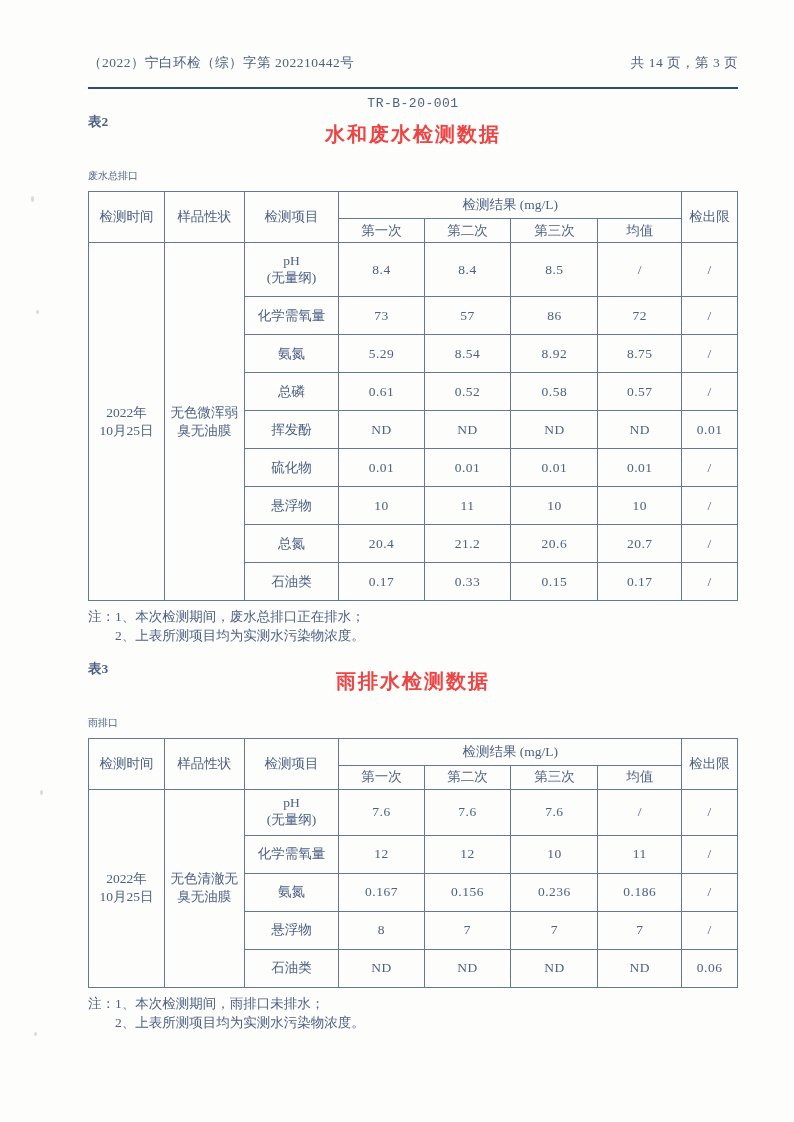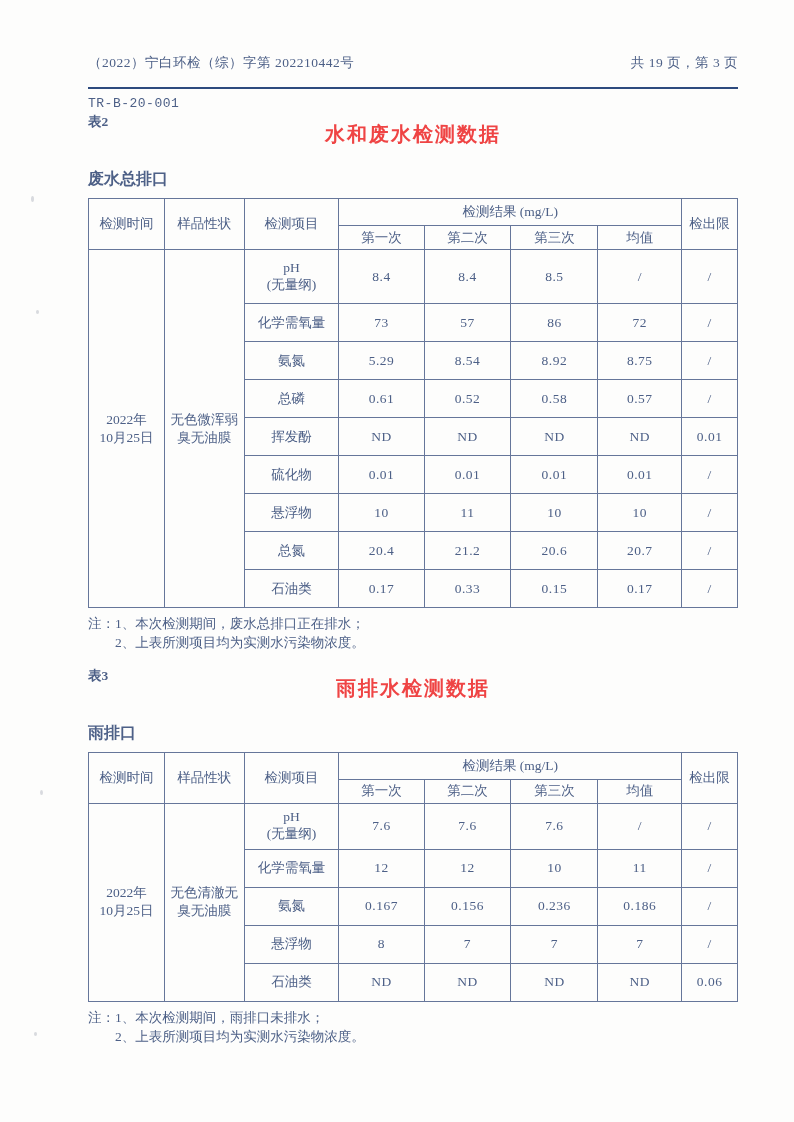--- a/index.html
+++ b/index.html
@@ -24,21 +24,21 @@
   .doc-header {
     display: flex;
     justify-content: space-between;
     align-items: flex-end;
     border-bottom: 2px solid #2d4a7e;
     padding-bottom: 15px;
     font-size: 13.5px;
     letter-spacing: 0.5px;
   }
   .doc-code {
-    text-align: left;
+    text-align: center;
     font-family: "Liberation Mono", "DejaVu Sans Mono", monospace;
     font-size: 13px;
     margin-top: 7px;
     letter-spacing: 0.5px;
   }
   
   .table-label {
     font-family: Liberation Serif, serif;
     font-weight: bold;
     font-size: 13.5px;
@@ -48,22 +48,22 @@
     text-align: center;
     font-family: "Liberation Sans", "DejaVu Sans", sans-serif;
     font-weight: bold;
     font-size: 20px;
     letter-spacing: 2px;
     color: #ef4444;
     margin-top: -10px;
   }
   .outlet-label {
     font-family: "Liberation Sans", "DejaVu Sans", sans-serif;
-    font-weight: bold;
-    font-size: 16px;
+    font-weight: normal;
+    font-size: 10px;
     margin-top: 21px;
   }
   
   table.data-table {
     width: 100%;
     border-collapse: collapse;
     table-layout: fixed;
     margin-top: 8px;
     font-size: 13.5px;
   }
@@ -108,21 +108,21 @@
 
 <div class="page">
   <span class="speck" style="left:31px;top:196px;width:3px;height:6px;"></span>
   <span class="speck" style="left:36px;top:310px;width:3px;height:4px;"></span>
   <span class="speck" style="left:40px;top:790px;width:3px;height:5px;"></span>
   <span class="speck" style="left:34px;top:1032px;width:3px;height:4px;"></span>
 
   <div class="content">
     <div class="doc-header">
       <span>（2022）宁白环检（综）字第 202210442号</span>
-      <span>共 19 页，第 3 页</span>
+      <span>共 14 页，第 3 页</span>
     </div>
     <div class="doc-code">TR-B-20-001</div>
 
     <div>
       <div class="table-label">表2</div>
       <div class="table-title">水和废水检测数据</div>
       <div class="outlet-label">废水总排口</div>
 
       <table class="data-table">
         <colgroup>

